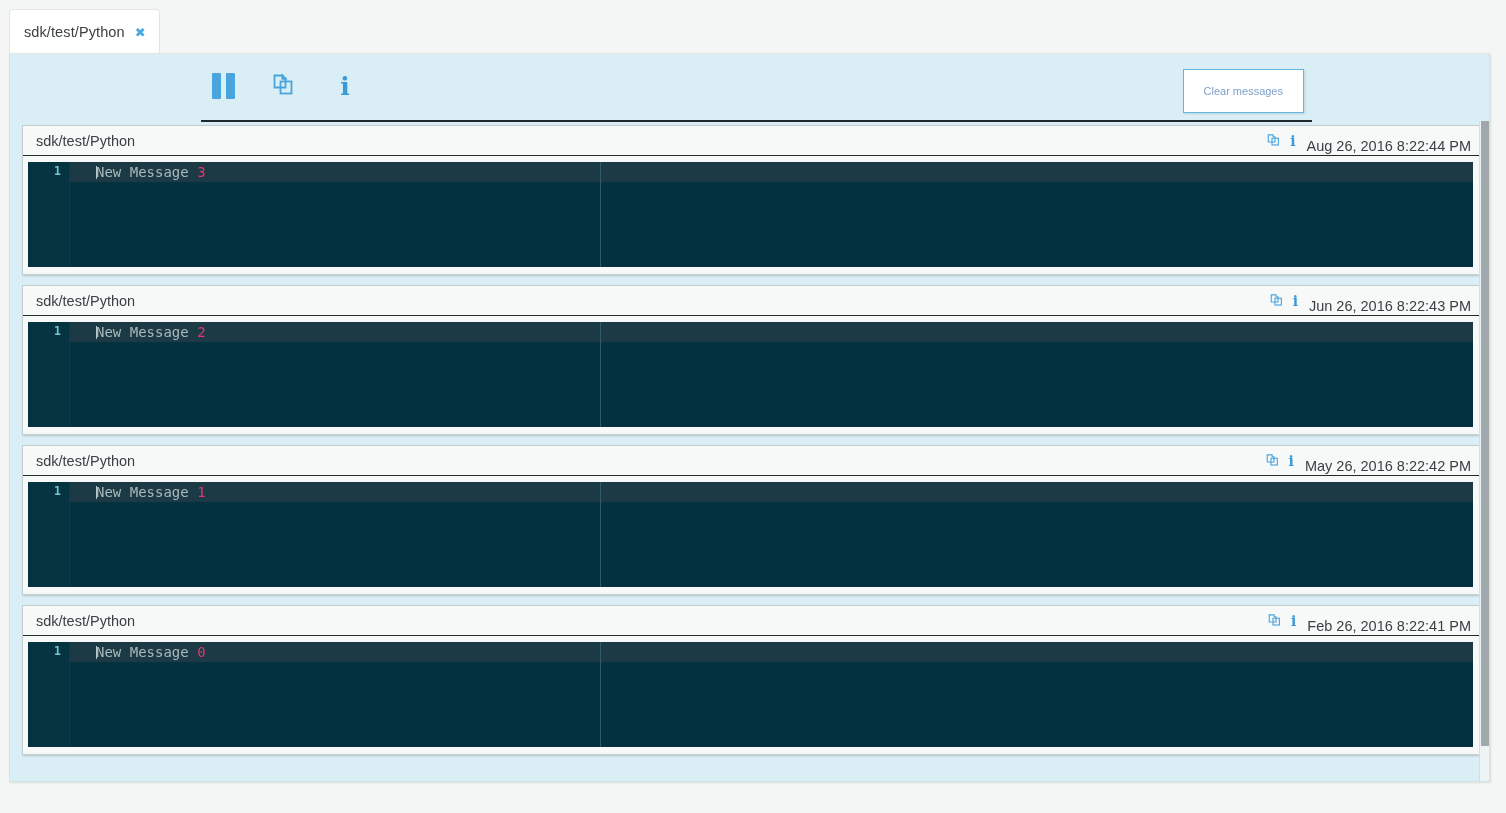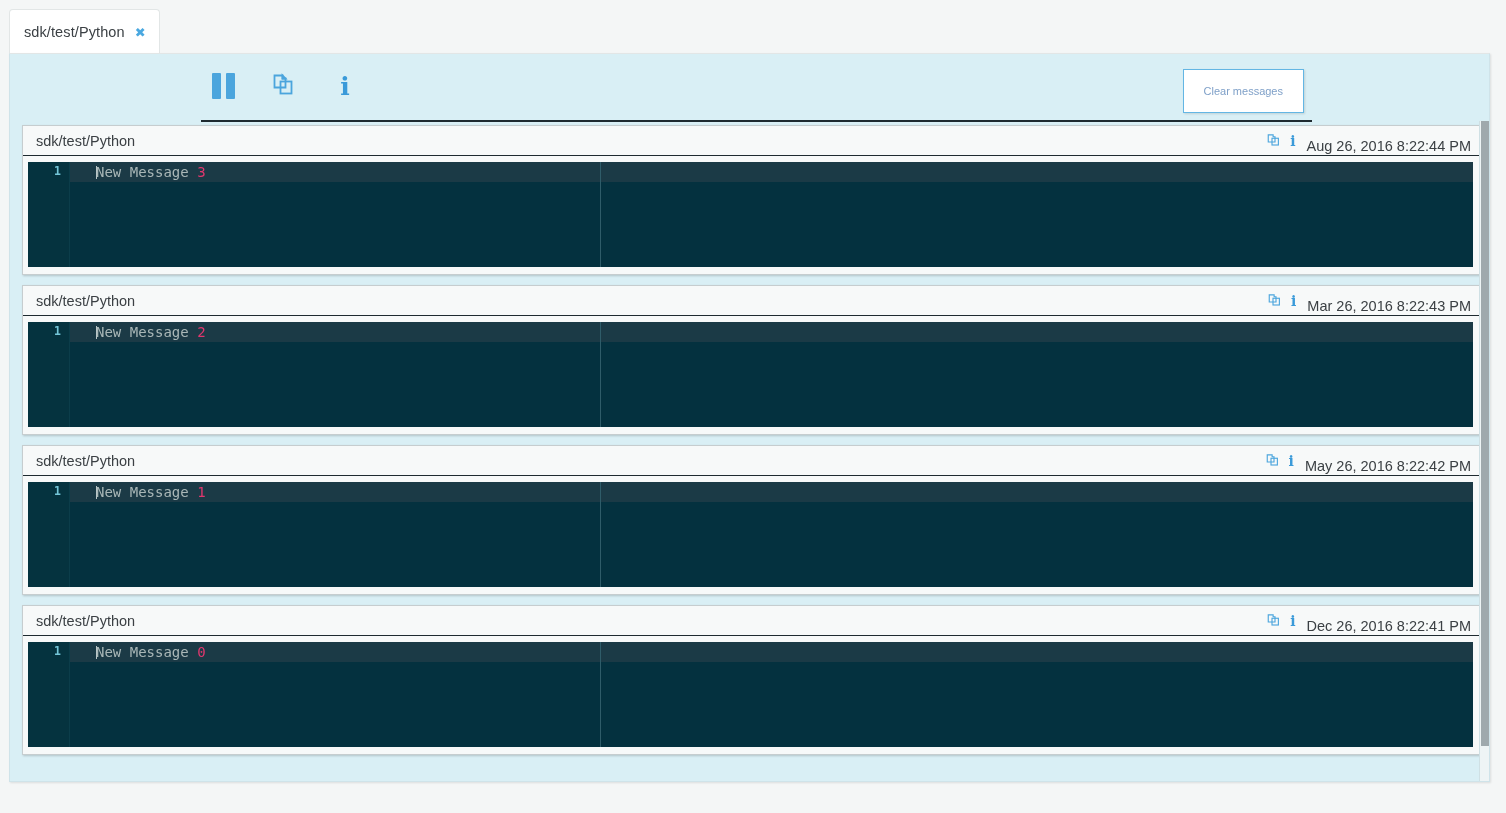--- a/index.html
+++ b/index.html
@@ -334,21 +334,21 @@
         <span class="card-title">sdk/test/Python</span>
         <span class="card-actions">
           <span class="hdr-icon">
             <svg width="15" height="15" viewBox="0 0 20 20">
               <path d="M3 2.5 h6.5 v2.5 l2.5 0 v7 h-9 z" fill="none" stroke="#4ba5dd" stroke-width="1.5"></path>
               <rect x="8" y="7" width="8.5" height="9" fill="none" stroke="#4ba5dd" stroke-width="1.5"></rect>
             </svg>
           </span>
           <span class="hdr-icon hdr-info">i</span>
         </span>
-        <span class="card-time">Mar 26, 2016 8:22:43 PM</span>
+        <span class="card-time">Jun 26, 2016 8:22:43 PM</span>
       </div>
       <div class="editor">
         <div class="editor-activeline"></div>
         <div class="editor-gutter">
           <span class="ln">1</span>
         </div>
         <div class="editor-ruler"></div>
         <div class="editor-code"><span class="editor-cursor"></span><span class="tok-text">New Message </span><span class="tok-num">2</span></div>
       </div>
     </div>
@@ -382,21 +382,21 @@
         <span class="card-title">sdk/test/Python</span>
         <span class="card-actions">
           <span class="hdr-icon">
             <svg width="15" height="15" viewBox="0 0 20 20">
               <path d="M3 2.5 h6.5 v2.5 l2.5 0 v7 h-9 z" fill="none" stroke="#4ba5dd" stroke-width="1.5"></path>
               <rect x="8" y="7" width="8.5" height="9" fill="none" stroke="#4ba5dd" stroke-width="1.5"></rect>
             </svg>
           </span>
           <span class="hdr-icon hdr-info">i</span>
         </span>
-        <span class="card-time">Dec 26, 2016 8:22:41 PM</span>
+        <span class="card-time">Feb 26, 2016 8:22:41 PM</span>
       </div>
       <div class="editor">
         <div class="editor-activeline"></div>
         <div class="editor-gutter">
           <span class="ln">1</span>
         </div>
         <div class="editor-ruler"></div>
         <div class="editor-code"><span class="editor-cursor"></span><span class="tok-text">New Message </span><span class="tok-num">0</span></div>
       </div>
     </div>

